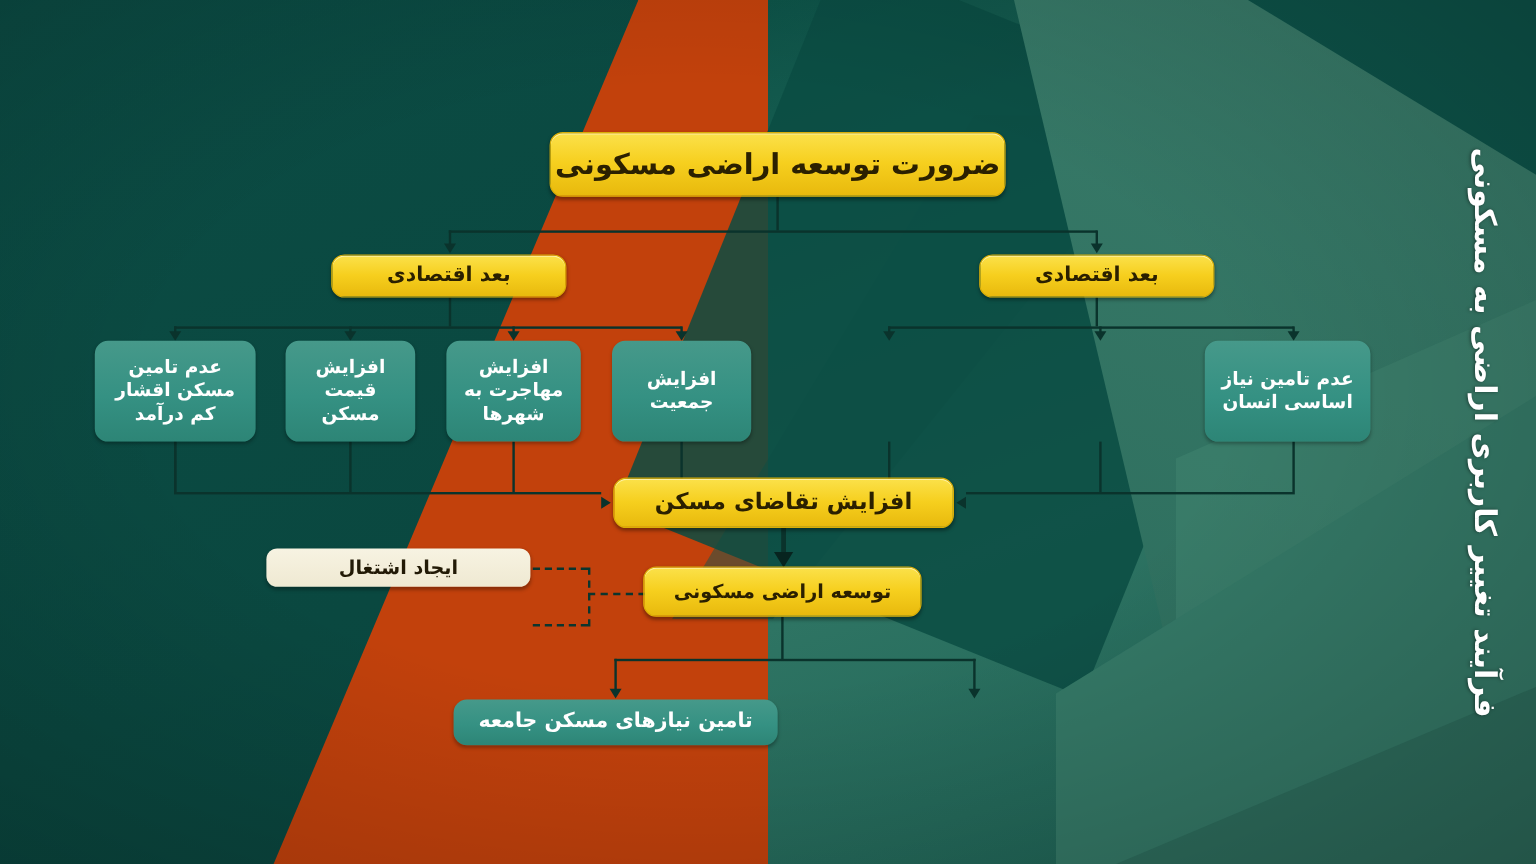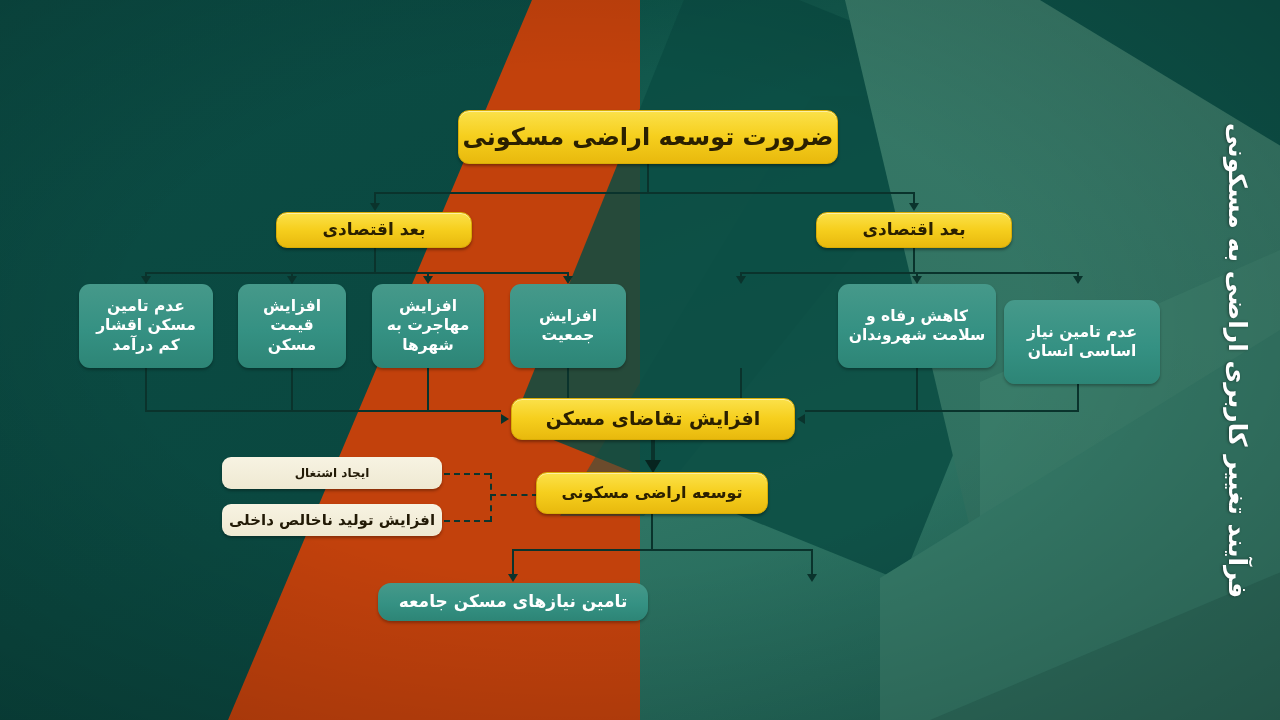--- a/index.html
+++ b/index.html
@@ -72,29 +72,29 @@
   #box-dim-economic{left:276px;top:212px;width:196px;height:36px;font-size:17px;}
   #box-dim-social{left:816px;top:212px;width:196px;height:36px;font-size:17px;}
 
   .lvl3{top:284px;height:84px;font-size:15.5px;padding:0 7px;}
   #box-low-income-housing{left:79px;width:134px;}
   #box-housing-price{left:238px;width:108px;}
   #box-migration{left:372px;width:112px;}
   #box-population{left:510px;width:116px;}
   #box-infrastructure{left:658px;width:166px;}
   #box-welfare-health{left:838px;width:158px;}
-  #box-basic-needs{left:1004px;width:156px;margin-top:16px;}
+  #box-basic-needs{left:1004px;width:138px;}
 
   #box-housing-demand{left:511px;top:398px;width:284px;height:42px;font-size:19px;}
   #box-land-development{left:536px;top:472px;width:232px;height:42px;font-size:16px;}
 
-  #box-employment{left:222px;top:457px;width:220px;height:32px;font-size:12px;}
+  #box-employment{left:222px;top:457px;width:220px;height:32px;font-size:16px;}
   #box-gdp{left:222px;top:504px;width:220px;height:32px;font-size:15px;}
 
-  #box-housing-needs{left:378px;top:583px;width:270px;height:38px;font-size:17px;border-radius:13px;}
+  #box-housing-needs{left:378px;top:583px;width:270px;height:38px;font-size:17px;}
   #box-life-quality{left:672px;top:583px;width:280px;height:38px;font-size:17px;}
 
   
   #watermark{
     position:absolute;right:6px;top:0;height:720px;width:72px;
     display:flex;align-items:center;justify-content:center;pointer-events:none;}
   #watermark span{
     transform:rotate(90deg);white-space:nowrap;color:#ffffff;
     font-size:25px;font-weight:bold;letter-spacing:.5px;
     text-shadow:0 1px 3px rgba(0,0,0,.45);}
@@ -174,28 +174,26 @@
   <div class="box yellow" id="box-title">ضرورت توسعه اراضی مسکونی</div>
 
   <div class="box yellow" id="box-dim-economic">بعد اقتصادی</div>
   <div class="box yellow" id="box-dim-social">بعد اقتصادی</div>
 
   <div class="box teal lvl3" id="box-low-income-housing">عدم تامین مسکن اقشار کم درآمد</div>
   <div class="box teal lvl3" id="box-housing-price">افزایش قیمت مسکن</div>
   <div class="box teal lvl3" id="box-migration">افزایش مهاجرت به شهرها</div>
   <div class="box teal lvl3" id="box-population">افزایش جمعیت</div>
 
-  <div class="box teal lvl3" id="box-welfare-health">کاهش رفاه و سلامت شهروندان</div>
   <div class="box teal lvl3" id="box-basic-needs">عدم تامین نیاز اساسی انسان</div>
 
   <div class="box yellow" id="box-housing-demand">افزایش تقاضای مسکن</div>
   <div class="box yellow" id="box-land-development">توسعه اراضی مسکونی</div>
 
   <div class="box cream" id="box-employment">ایجاد اشتغال</div>
-  <div class="box cream" id="box-gdp">افزایش تولید ناخالص داخلی</div>
 
   <div class="box teal" id="box-housing-needs">تامین نیازهای مسکن جامعه</div>
 
   <div id="watermark">
     <span>فرآیند تغییر کاربری اراضی به مسکونی</span>
   </div>
 
 </div>
 
 </body></html>

